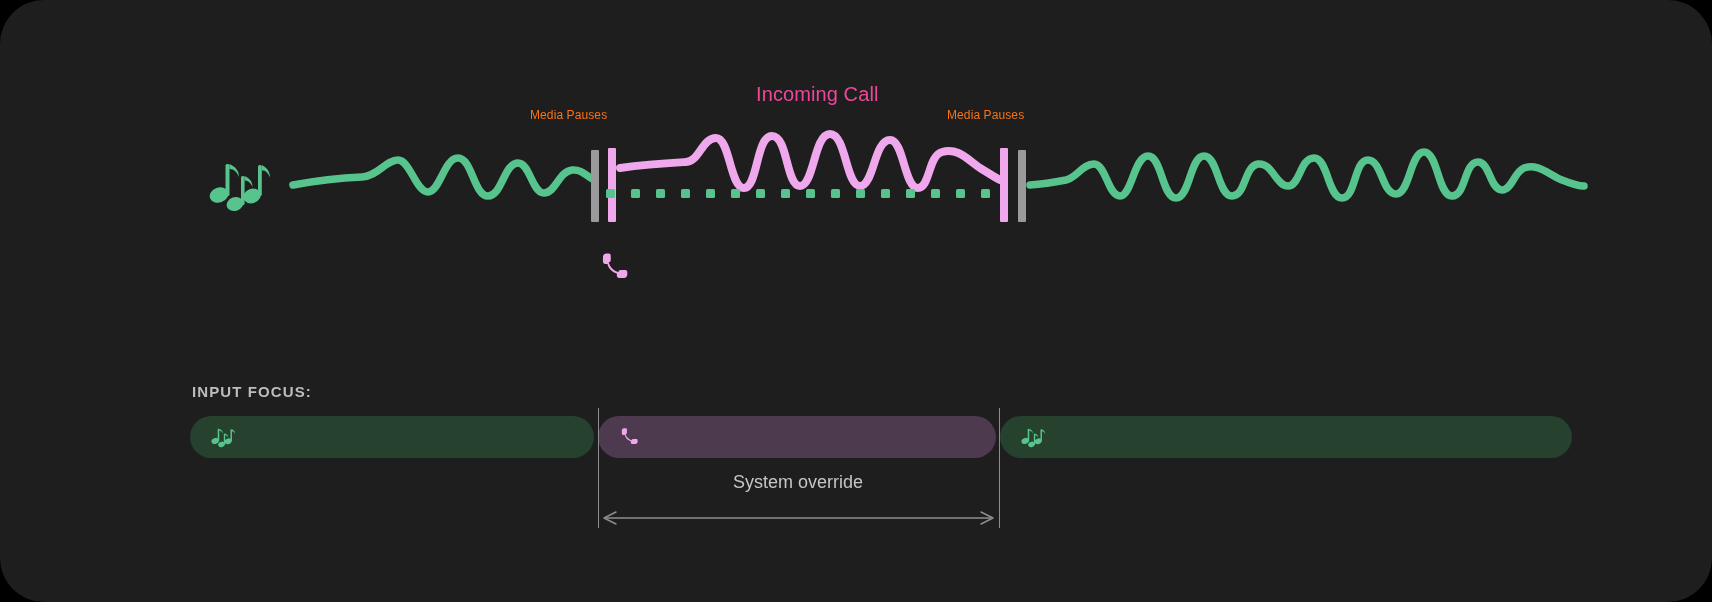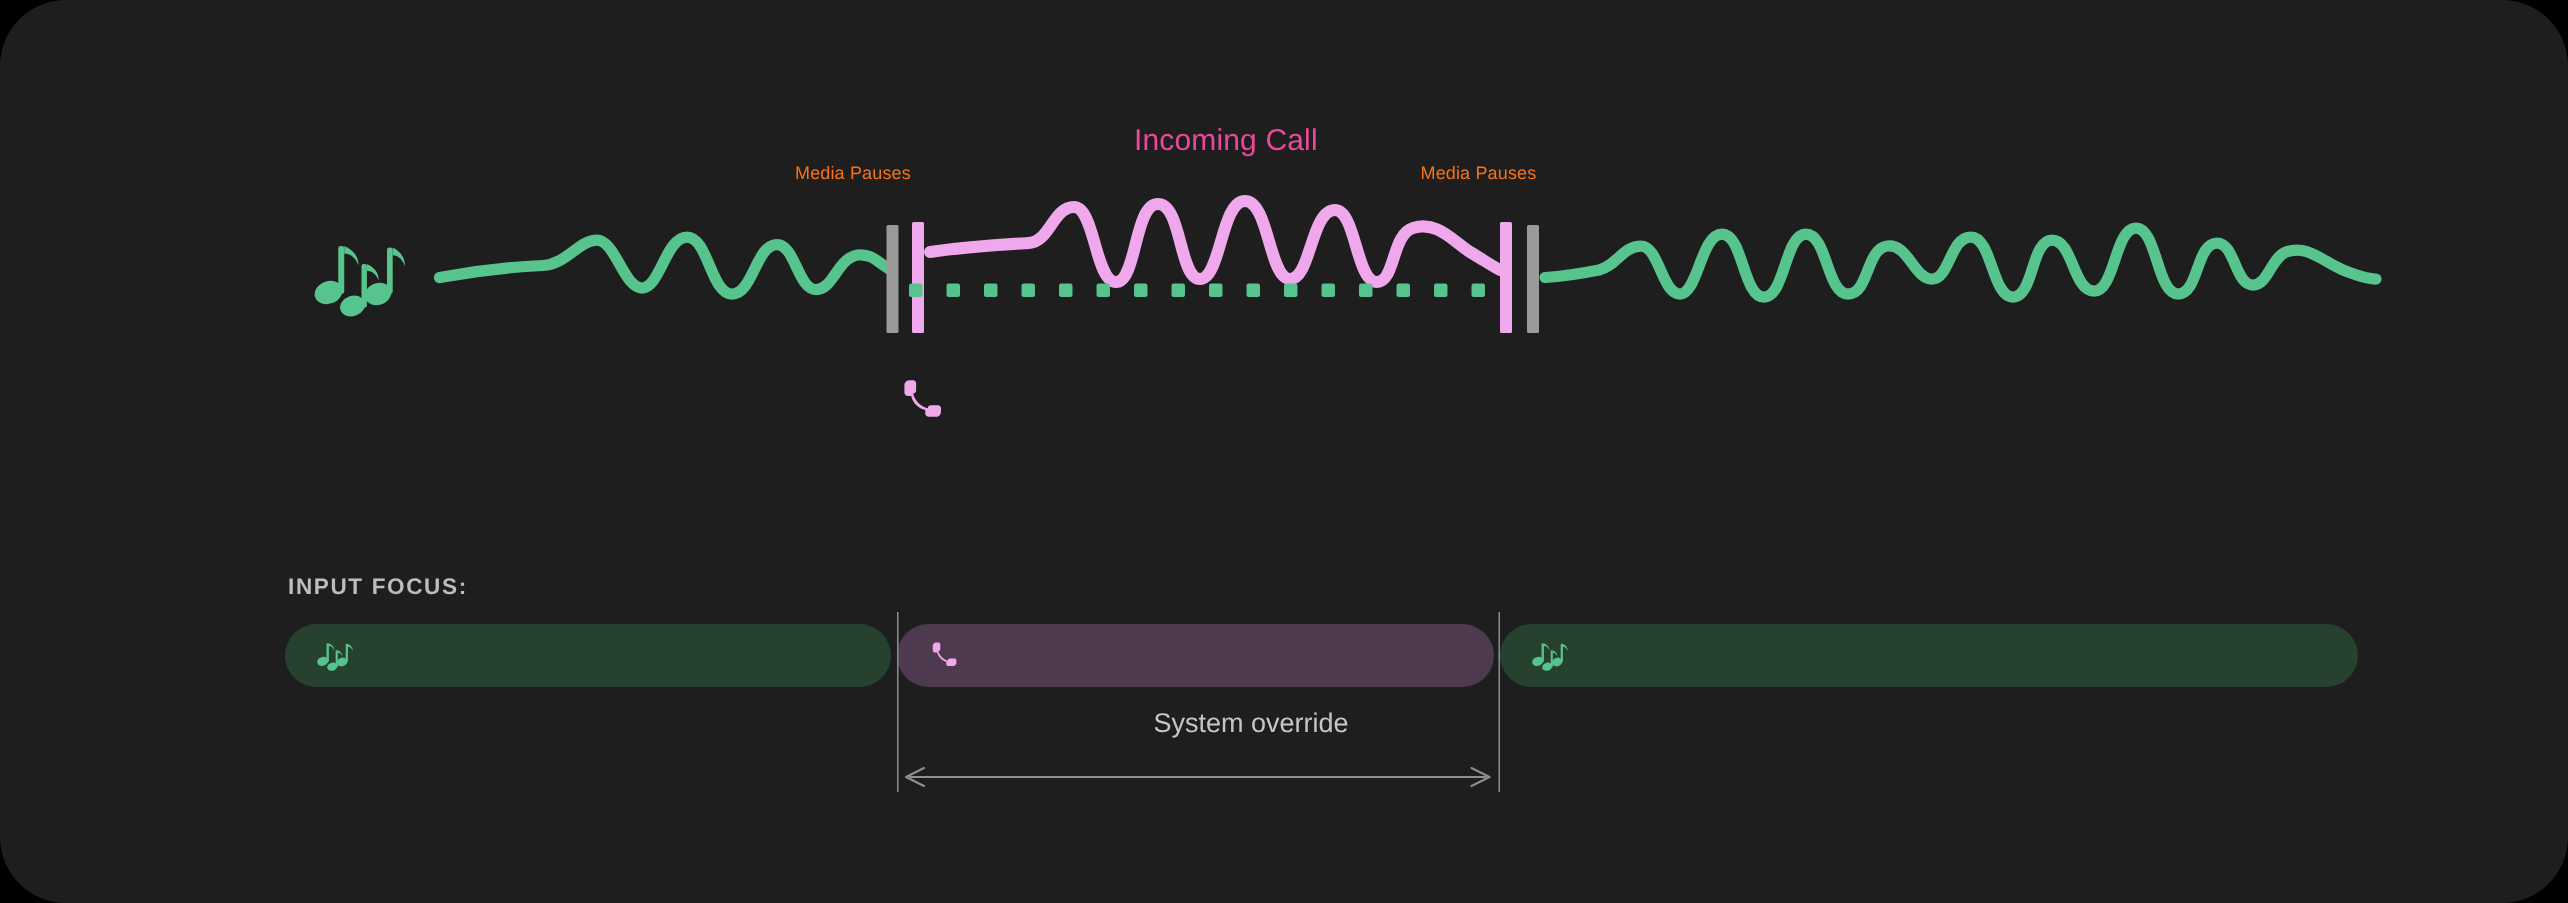--- a/index.html
+++ b/index.html
@@ -123,21 +123,20 @@
 
   .override-label {
     position: absolute;
     left: 598px;
     width: 400px;
     top: 104px;
     text-align: center;
     font-size: 18px;
     color: #c6c6c6;
     white-space: nowrap;
-    padding-left: 36px;
   }
   .arrow-wrap {
     position: absolute;
     left: 598px;
     top: 140px;
     width: 401px;
     height: 20px;
   }
   .arrow-wrap svg { display: block; }
 </style>

